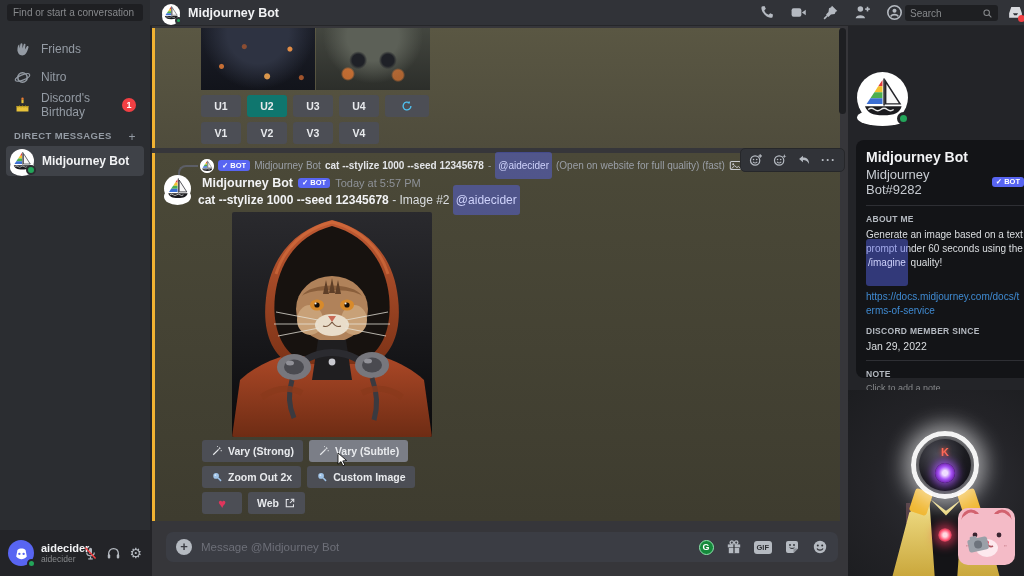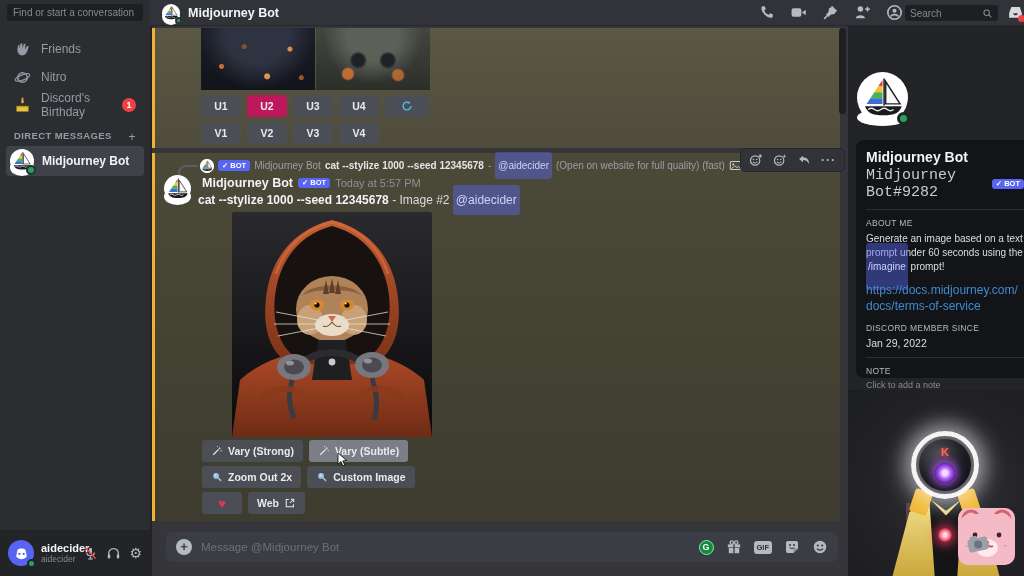--- a/index.html
+++ b/index.html
@@ -71,21 +71,21 @@
       radial-gradient(circle at 37% 52%, #1f2127 0 6px, transparent 9px),
       radial-gradient(circle at 63% 52%, #1f2127 0 6px, transparent 9px),
       radial-gradient(ellipse at 50% 14%, #5c6057 0 32%, transparent 62%),
       linear-gradient(#43463f, #2c2e2a); }
 
   .btn-row { position:absolute; display:flex; gap:6px; }
   .mj-btn { height:22px; min-width:40px; padding:0 9px; background:#4c4e55; border-radius:3px;
     color:#e8eaed; font-size:10.5px; font-weight:bold; display:inline-flex; align-items:center;
     justify-content:center; gap:5px; white-space:nowrap; }
   .mj-btn .ic { width:12px; height:12px; }
-  .mj-btn.primary { background:#be185d; }
+  .mj-btn.primary { background:#0f766e; }
   .mj-btn.hovered { background:#7b7e87; }
 
   .reply-spine { position:absolute; left:26px; top:139px; width:20px; height:13px;
     border-left:2px solid #5c5e66; border-top:2px solid #5c5e66; border-top-left-radius:8px; }
   .ref-line { position:absolute; left:48px; top:132px; height:15px; display:flex; align-items:center;
     gap:4px; font-size:10px; color:#9a9fa7; white-space:nowrap; }
   .ref-line .mini-av { width:14px; height:14px; border-radius:50%; background:#fff; overflow:hidden; flex:0 0 auto; }
   .bot-badge { background:#5865f2; color:#fff; font-size:7.5px; font-weight:bold;
     padding:1.5px 4px; border-radius:3px; line-height:1; flex:0 0 auto; }
   .ref-line b { color:#e3e5e8; }
@@ -142,26 +142,26 @@
   .gear-glyph { color:#b5bac1; font-size:14px; line-height:1; }
 
   
   .right-panel { position:absolute; left:848px; top:26px; width:176px; height:550px; background:#232428; overflow:hidden; }
   .profile-avatar { position:absolute; left:9px; top:46px; width:51px; height:51px; }
   .profile-avatar .status-dot { width:13px; height:13px; border-width:3px; border-color:#232428; }
   .profile-card { position:absolute; left:8px; top:114px; width:178px; height:238px; background:#131417;
     border-radius:8px; padding:9px 10px; }
   .p-name { color:#f2f3f5; font-size:14px; font-weight:bold; }
   .p-tag-row { display:flex; align-items:center; gap:5px; margin-top:2px; }
-  .p-tag { color:#c7cbd1; font-size:15px;font-family:Liberation Mono, monospace; }
+  .p-tag { color:#c7cbd1; font-size:13px; }
   .p-divider { height:1px; background:#2e2f34; margin:8px 0; }
-  .p-label { color:#b5bac1; font-size:8.5px; font-weight:normal; letter-spacing:.3px; margin-bottom:4px; }
+  .p-label { color:#b5bac1; font-size:8.5px; font-weight:bold; letter-spacing:.3px; margin-bottom:4px; }
   .p-about { color:#dbdee1; font-size:10px; line-height:1.4; }
   .cmd-pill { background:rgba(88,101,242,.45); color:#ced2fb; border-radius:3px; padding:18px 2px; }
-  .p-link { color:#3f8ad1; font-size:12px; line-height:1.35; margin-top:8px; word-break:break-all; }
+  .p-link { color:#3f8ad1; font-size:10px; line-height:1.35; margin-top:20px; word-break:break-all; }
   .p-value { color:#dbdee1; font-size:10.5px; margin-bottom:2px; }
   .p-note { color:#87898c; font-size:9px; }
 
   
   .cam-overlay { position:absolute; left:0; top:364px; width:176px; height:186px;
     background:radial-gradient(ellipse at 58% 52%, #303137 0%, #232327 55%, #1c1d20 100%); overflow:hidden; }
   .halo { position:absolute; left:63px; top:41px; width:68px; height:68px; border-radius:50%;
     border:5px solid rgba(255,255,255,.95);
     box-shadow:0 0 20px 7px rgba(255,255,255,.55), inset 0 0 14px rgba(255,255,255,.6); }
   .robo-head { position:absolute; left:71px; top:49px; width:52px; height:52px; border-radius:50%;
@@ -656,21 +656,21 @@
       <span class="status-dot"></span>
     </span>
     <div class="profile-card">
       <div class="p-name">Midjourney Bot</div>
       <div class="p-tag-row">
         <span class="p-tag">Midjourney Bot#9282</span>
         <span class="bot-badge">✓ BOT</span>
       </div>
       <div class="p-divider"></div>
       <div class="p-label">ABOUT ME</div>
-      <div class="p-about"><span>Generate an image based on a text prompt under 60 seconds using the </span><span class="cmd-pill">/imagine</span><span> prompt!</span></div>
+      <div class="p-about"><span>Generate an image based on a text prompt under 60 seconds using the </span><span class="cmd-pill">/imagine</span><span> quality!</span></div>
       <div class="p-link">https://docs.midjourney.com/docs/terms-of-service</div>
       <div class="p-divider" style="background:transparent; margin:4px 0"></div>
       <div class="p-label">DISCORD MEMBER SINCE</div>
       <div class="p-value">Jan 29, 2022</div>
       <div class="p-divider"></div>
       <div class="p-label">NOTE</div>
       <div class="p-note">Click to add a note</div>
     </div>
 
     <div class="cam-overlay">

